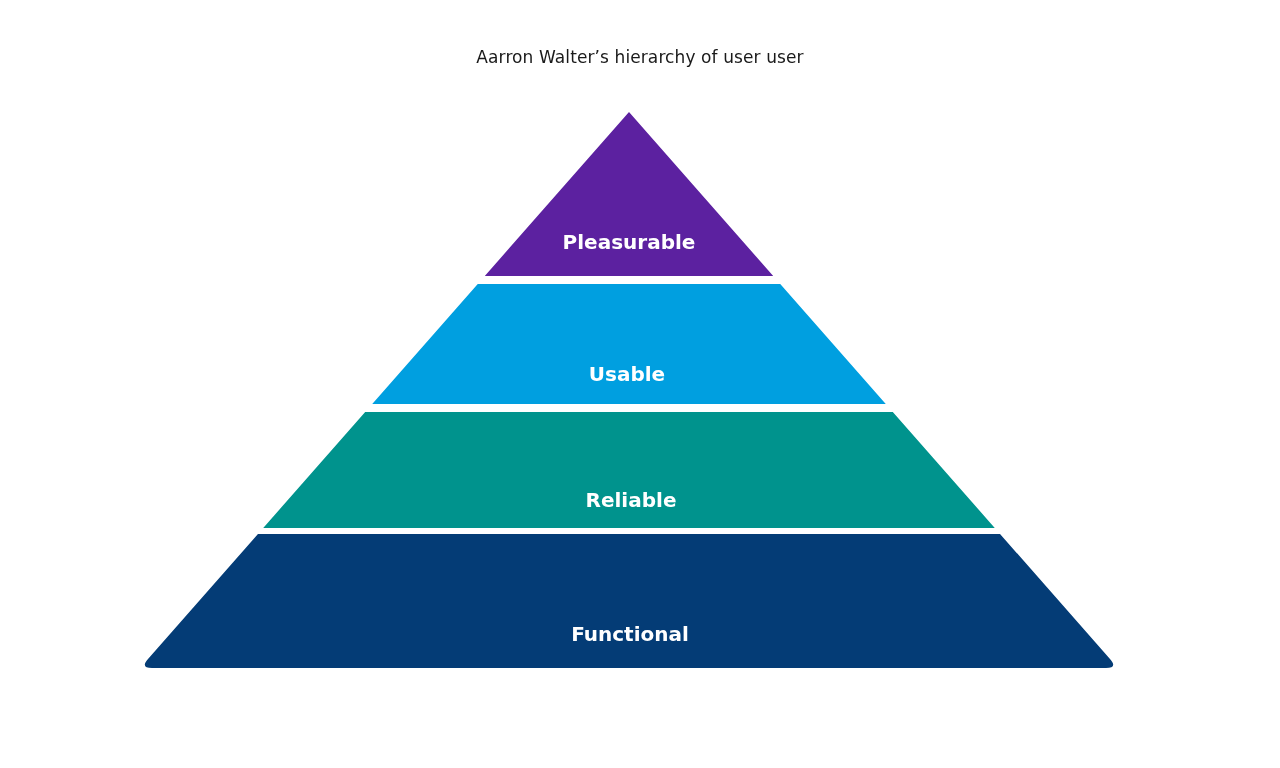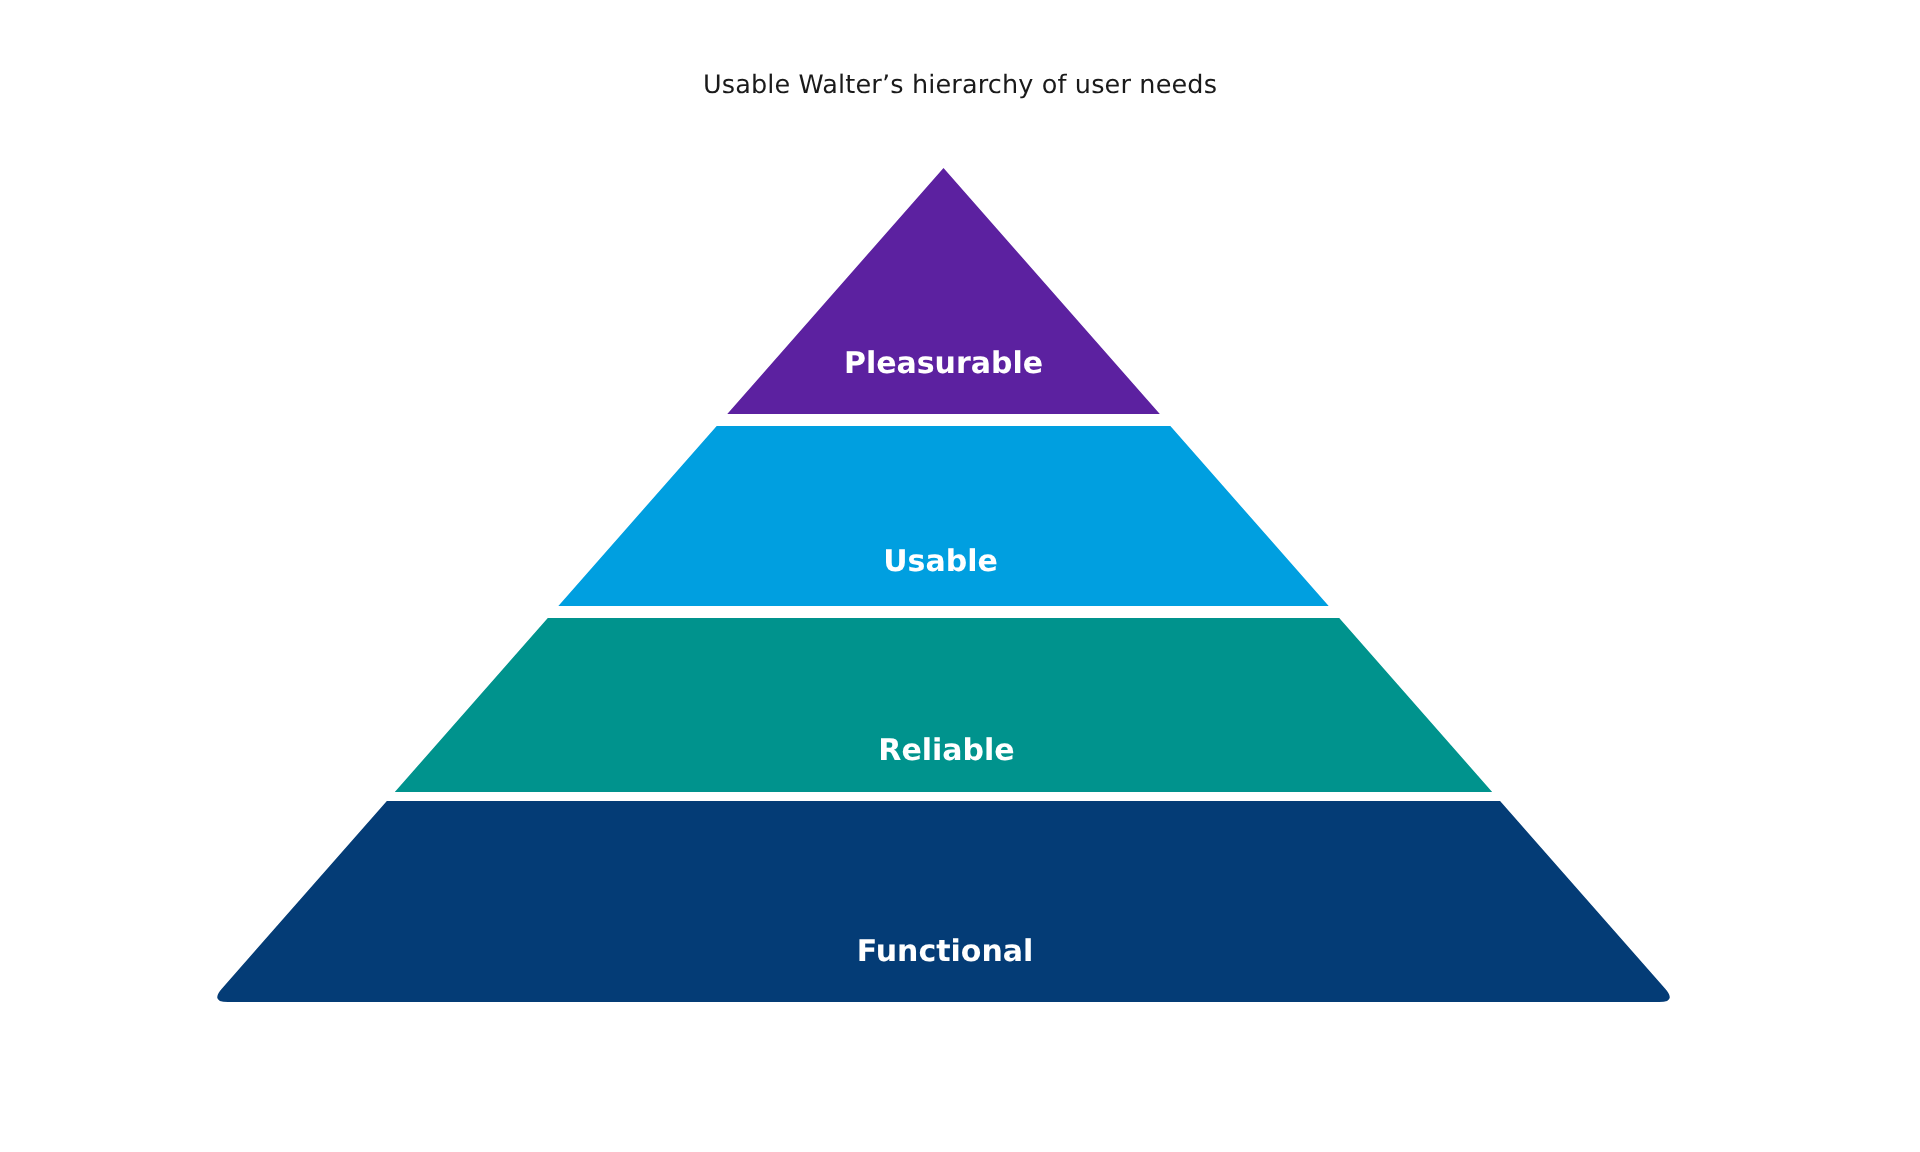--- a/index.html
+++ b/index.html
@@ -42,21 +42,21 @@
     fill: #ffffff;
     text-anchor: middle;
     dominant-baseline: middle;
   }
 </style>
 </head>
 <body style="background: rgb(255, 255, 255);">
 
 <div id="diagram-root">
 
-  <div id="chart-title">Usable Walter’s hierarchy of user needs</div>
+  <div id="chart-title">Aarron Walter’s hierarchy of user user</div>
 
   <svg id="pyramid-svg" width="1280" height="768" viewBox="0 0 1280 768">
 
     <defs>
 
       <clipPath id="pyramid-clip">
         <path d="M 629 112
                  L 1110 659
                  Q 1118 668 1106 668
                  L 152 668

